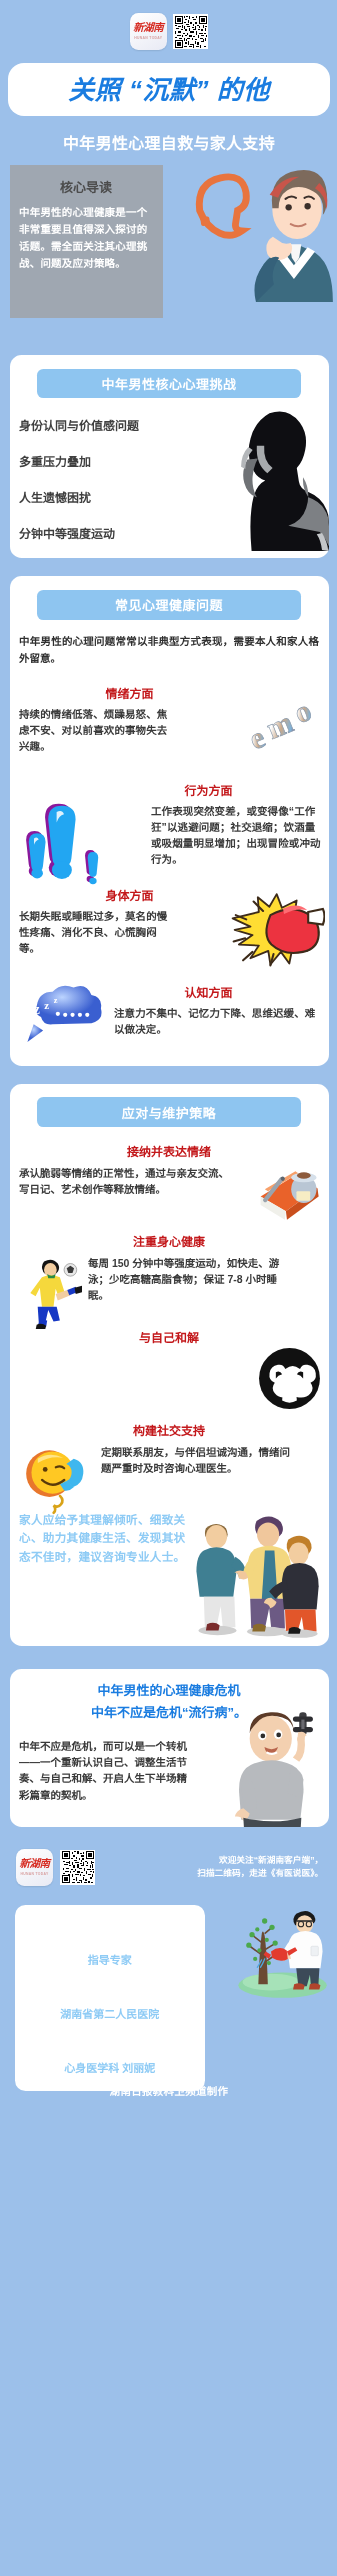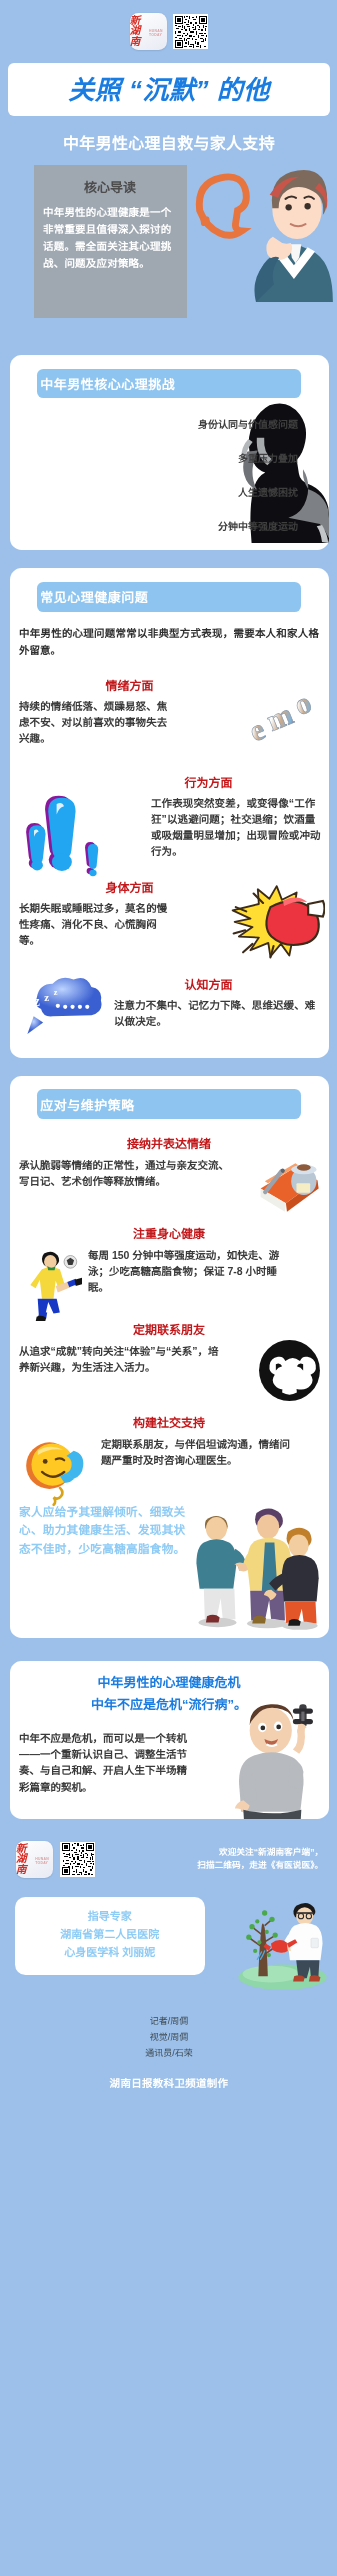--- a/index.html
+++ b/index.html
@@ -15,42 +15,42 @@
     height: 63px;
     display: flex;
     align-items: center;
     justify-content: center;
     gap: 6.3px;
   }
   .app-logo {
     width: 37px; height: 37px;
     border-radius: 8.4px;
     background: linear-gradient(150deg,#ffffff 0%,#f3f4f9 55%,#e8eaf4 100%);
-    display: flex; flex-direction: row;
+    display: flex; flex-direction: column;
     align-items: center; justify-content: center;
     box-shadow: 0 0.5px 1.6px rgba(0,0,0,.10);
   }
   .app-logo .cn {
     color: #d62b22; font-weight: 700; font-size: 10.5px;
     font-style: italic; letter-spacing: -0.5px;
     font-family: "Liberation Serif", "DejaVu Serif", serif;
     line-height: 1;
   }
   .app-logo .en {
     color: #d8a0a0; font-size: 3.4px; letter-spacing: 0.3px;
     margin-top: 2.6px; font-weight: 600;
   }
   .qr { width: 35px; height: 35px; background:#fff; padding:1.6px; }
   .qr svg { display:block; }
 
   
   .headline-card {
     margin: 0 8.4px;
     background: #fff;
-    border-radius: 6px;
+    border-radius: 16px;
     padding: 13.7px 5.3px 11.6px;
     text-align: center;
   }
   .headline {
     font-size: 26px;
     font-weight: 700;
     font-style: italic;
     color: #1a7ce0;
     letter-spacing: 0.5px;
     line-height: 1.06;
@@ -59,21 +59,21 @@
   .subhead {
     margin-top: 13.7px;
     text-align: center;
     font-size: 16px;
     font-weight: 700;
     color: #ffffff;
     letter-spacing: 0.3px;
   }
 
   
-  .lead-wrap { position: relative; margin-top: 11.6px; height: 174px; margin-left: 24px; }
+  .lead-wrap { position: relative; margin-top: 11.6px; height: 174px; }
   .lead-box {
     position: absolute; left: 9.5px; top: 0;
     width: 153px; min-height: 153px;
     background: rgba(160,160,160,.78);
     padding: 11.6px 9.5px 10.5px;
   }
   .lead-title {
     text-align:center; font-size: 13px; font-weight: 700;
     color:#4c4c4c; margin-bottom: 8.4px;
   }
@@ -94,31 +94,31 @@
   }
   .pill {
     display: block;
     margin: 3.2px auto 0;
     width: 88%;
     background: #8ec5f0;
     border-radius: 6.3px;
     color: #fff;
     font-size: 13px;
     font-weight: 700;
-    text-align: left;
+    text-align: center;
     padding: 5.3px 3.2px;
     letter-spacing: 0.5px;
   }
 
   
   .challenge-list { margin-top: 18px; position: relative; z-index: 2; }
   .challenge-list li {
     list-style: none;
-    text-align: right;
-    font-size: 10px;
+    text-align: left;
+    font-size: 12px;
     font-weight: 700;
     color: #3f3f3f;
     margin-bottom: 19px;
     padding-right: 21px;
   }
   .challenge-list li:last-child { margin-bottom: 3.2px; }
   .silhouette { position: absolute; right: -3.2px; bottom: 7.4px; width: 113px; height: 142px; z-index: 1; }
 
   
   .card-intro {
@@ -218,20 +218,21 @@
     background: #fff;
     border-radius: 10.5px;
     padding: 11.6px 5.3px 13.7px;
     text-align: center;
   }
   .expert-card div {
     color: #8ecbf5;
     font-size: 11px;
     font-weight: 700;
     line-height: 1.6;
+    margin-top: 36px;
   }
   .gardener { position: absolute; right: 9.5px; top: -4.2px; width: 95px; height: 100px; }
 
   
   .credits {
     text-align: center;
     color: #3f4a52;
     font-size: 9px;
     line-height: 1.75;
     padding-top: 6.3px;
@@ -526,22 +527,21 @@
       <path d="M82 66 l16-6 l4 10 l-16 6z" fill="#1738c4"></path>
       <path d="M96 62 l14-4 l2 12 l-14 4z" fill="#141414"></path>
       <path d="M30 122 l-4 12 l16 2 l2-12z" fill="#1738c4"></path>
       <path d="M24 132 q10-4 18 2 l-2 8 h-18z" fill="#141414"></path>
       <circle cx="88" cy="28" r="12" fill="#e8e8e8" stroke="#9a9a9a" stroke-width="1.5"></circle>
       <path d="M88 20 l7 5 l-3 9 h-8 l-3-9z" fill="#3a3a3a"></path>
     </svg>
   </div>
 
   <div class="strat" style="margin-top:24px;">
-    <div class="strat-title">定期联系朋友</div>
-    <div class="strat-body" style="width:200px;">从追求“成就”转向关注“体验”与“关系”，培养新兴趣，为生活注入活力。</div>
+    <div class="strat-title">与自己和解</div>
     <svg class="sym-art" style="right:-2.1px; top:19px; width:63px; height:63px;" viewBox="0 0 120 120">
       <circle cx="60" cy="60" r="58" fill="#111"></circle>
       <g fill="#fff">
         <path d="M38 34 q-14 2-16 16 q-2 14 10 18 q-8 10 0 20 q8 10 22 8 l12-2 l12 2 q14 2 22-8 q8-10 0-20 q12-4 10-18 q-2-14-16-16 q-10-2-14 8 q-8-6-14-6 q-6 0-14 6 q-4-10-14-8z"></path>
         <path d="M48 76 q12 8 24 0 l2 26 q-14 8-28 0z"></path>
       </g>
       <g fill="#111">
         <path d="M34 48 q8-4 12 4 q-8 2-12 8z"></path>
         <path d="M86 48 q-8-4-12 4 q8 2 12 8z"></path>
       </g>
@@ -558,21 +558,21 @@
       <circle cx="42" cy="44" r="4.5" fill="#5a3a0a"></circle>
       <path d="M62 40 q10-4 16 2" stroke="#5a3a0a" stroke-width="4" fill="none" stroke-linecap="round"></path>
       <path d="M36 64 q20 18 42 0" stroke="#5a3a0a" stroke-width="4.5" fill="none" stroke-linecap="round"></path>
       <path d="M96 24 q20 6 18 28 q-2 20-20 26 l-12-12 q10-4 10-16 q0-12-10-16z" fill="#3fb7ee"></path>
       <path d="M82 66 l14 12 q-8 8-18 6 l-8-12z" fill="#3fb7ee"></path>
       <path d="M70 94 q8 8 2 16 q-6 8-14 2 q6 8 0 14" stroke="#d9a318" stroke-width="5" fill="none" stroke-linecap="round"></path>
     </svg>
   </div>
 
   <div class="family-note">
-    <div class="family-text">家人应给予其理解倾听、细致关心、助力其健康生活、发现其状态不佳时，少吃高糖高脂食物。</div>
+    <div class="family-text">家人应给予其理解倾听、细致关心、助力其健康生活、发现其状态不佳时，建议咨询专业人士。</div>
     <svg class="family-art" viewBox="0 0 260 250">
 
       <path d="M34 42 q20-16 38 0 q8 16-4 24 l-26 2 q-14-10-8-26z" fill="#8a6a3c"></path>
       <ellipse cx="54" cy="58" rx="20" ry="22" fill="#f2cda0"></ellipse>
       <path d="M30 84 q24-12 48 0 q14 8 14 40 l-6 48 h-64 l-6-48 q0-32 14-40z" fill="#3f7f92"></path>
       <path d="M90 96 q18 10 22 34 l-14 8 q-6-18-16-24z" fill="#3f7f92"></path>
       <path d="M102 126 q12-10 22-4 q-6 2-6 10 q-8 6-16 2z" fill="#f2cda0"></path>
       <path d="M30 172 h58 l2 58 h-24 l-4-40 l-8 40 h-22z" fill="#e6e6e6"></path>
       <ellipse cx="56" cy="236" rx="36" ry="9" fill="#cfcfcf"></ellipse>
       <path d="M36 224 q14-6 24 2 l-2 10 h-24z" fill="#7b2d2d"></path>

